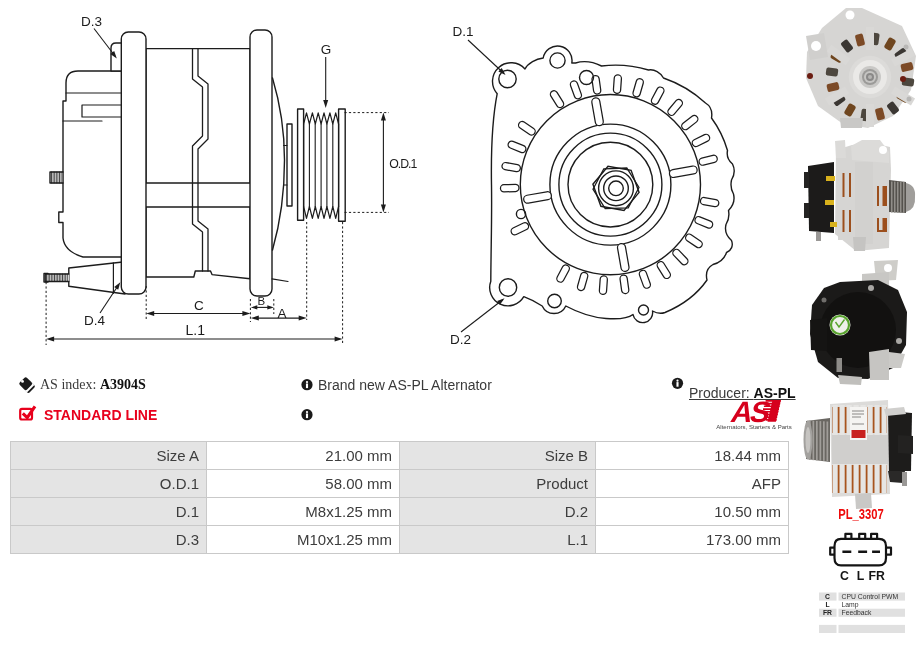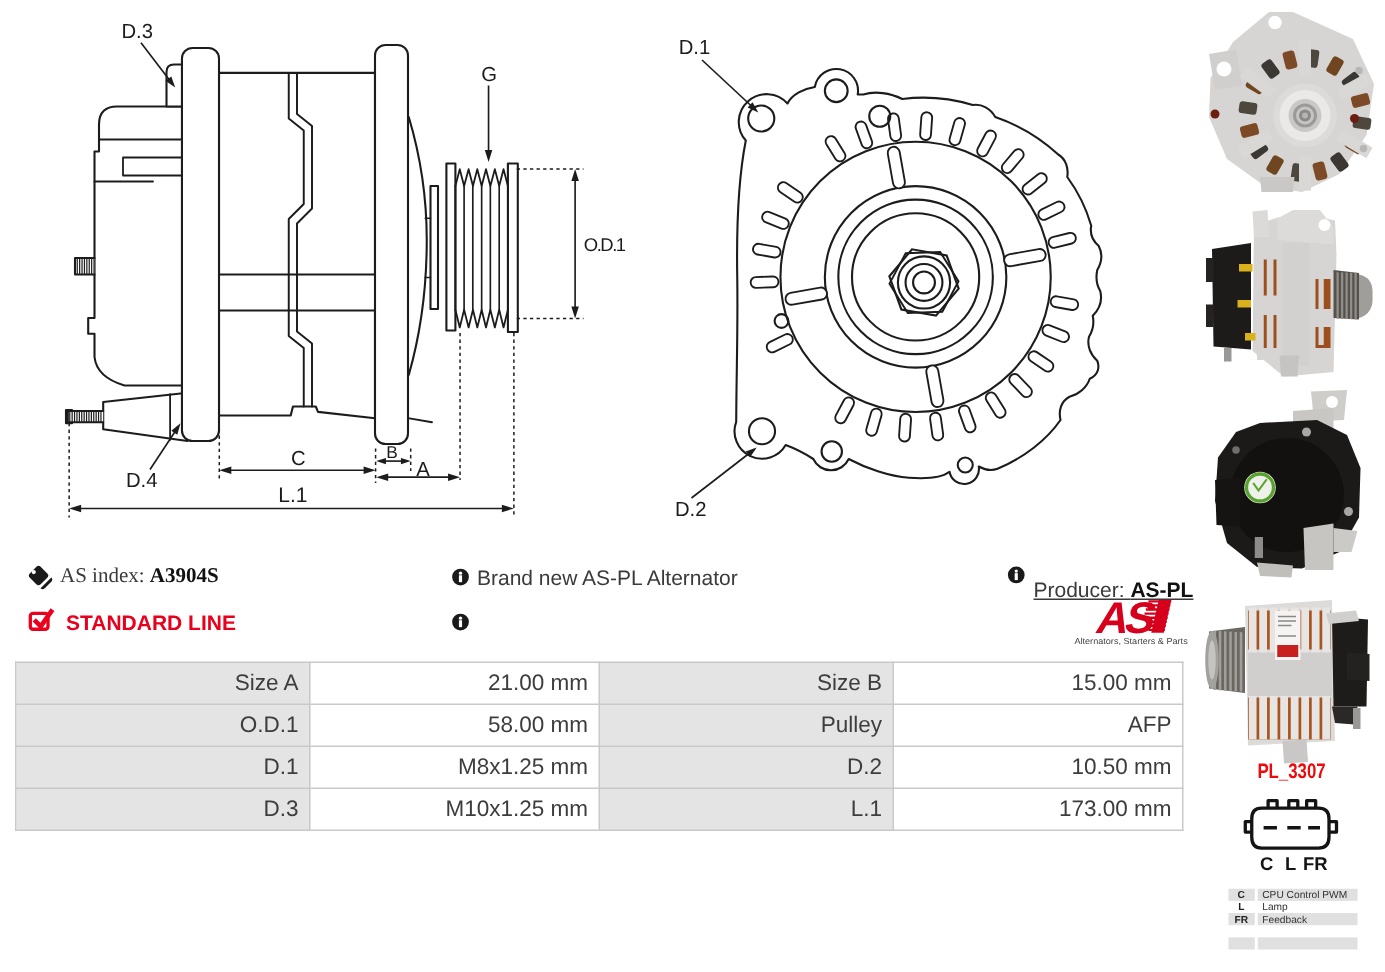--- a/index.html
+++ b/index.html
@@ -341,26 +341,26 @@
 <div class="inforow" style="left:40px; top:377px;font-family:Liberation Serif, serif;">AS index: <b>A3904S</b></div>
 <div class="inforow" style="left:318px; top:377px;">Brand new AS-PL Alternator</div>
 <div class="inforow" style="left:689px; top:385px;text-decoration:underline;">Producer: <b>AS-PL</b></div>
 <div class="inforow" style="left:44px; top:407px; color:#e8001c; font-weight:bold;">STANDARD LINE</div>
 <table class="spec">
 <tbody>
 <tr>
           <td class="lab">Size A</td>
           <td class="val">21.00 mm</td>
           <td class="lab">Size B</td>
-          <td class="val">15.00 mm</td>
+          <td class="val">18.44 mm</td>
         </tr>
 <tr>
           <td class="lab">O.D.1</td>
           <td class="val">58.00 mm</td>
-          <td class="lab">Pulley</td>
+          <td class="lab">Product</td>
           <td class="val">AFP</td>
         </tr>
 <tr>
           <td class="lab">D.1</td>
           <td class="val">M8x1.25 mm</td>
           <td class="lab">D.2</td>
           <td class="val">10.50 mm</td>
         </tr>
 <tr>
           <td class="lab">D.3</td>

